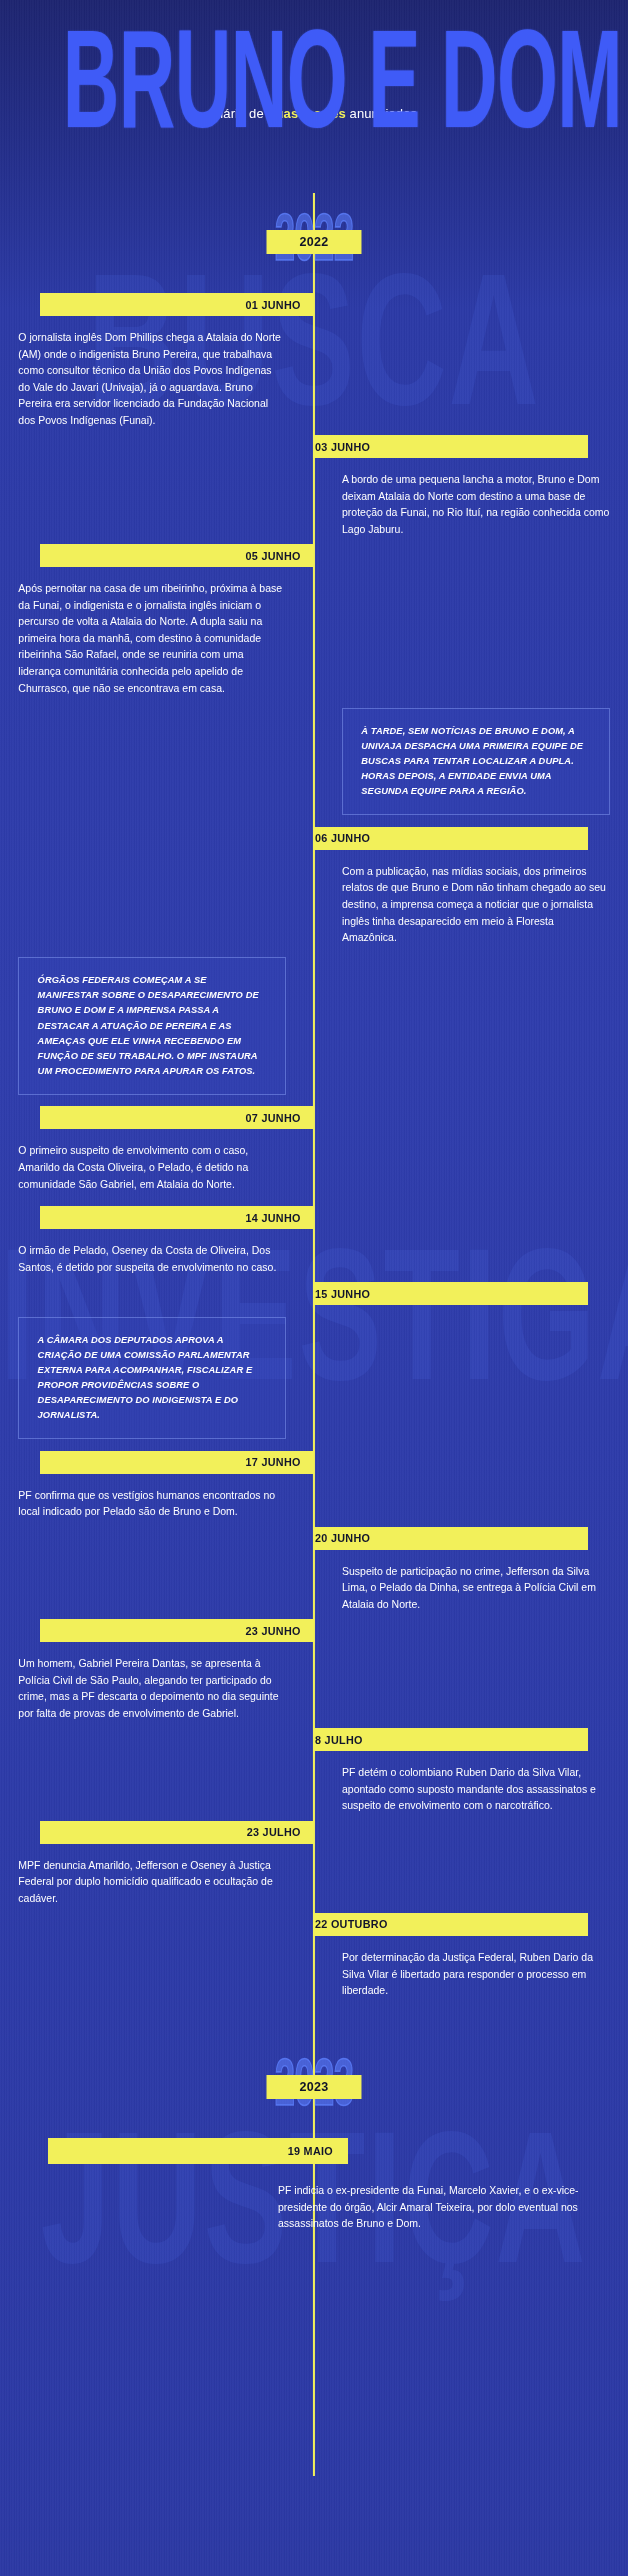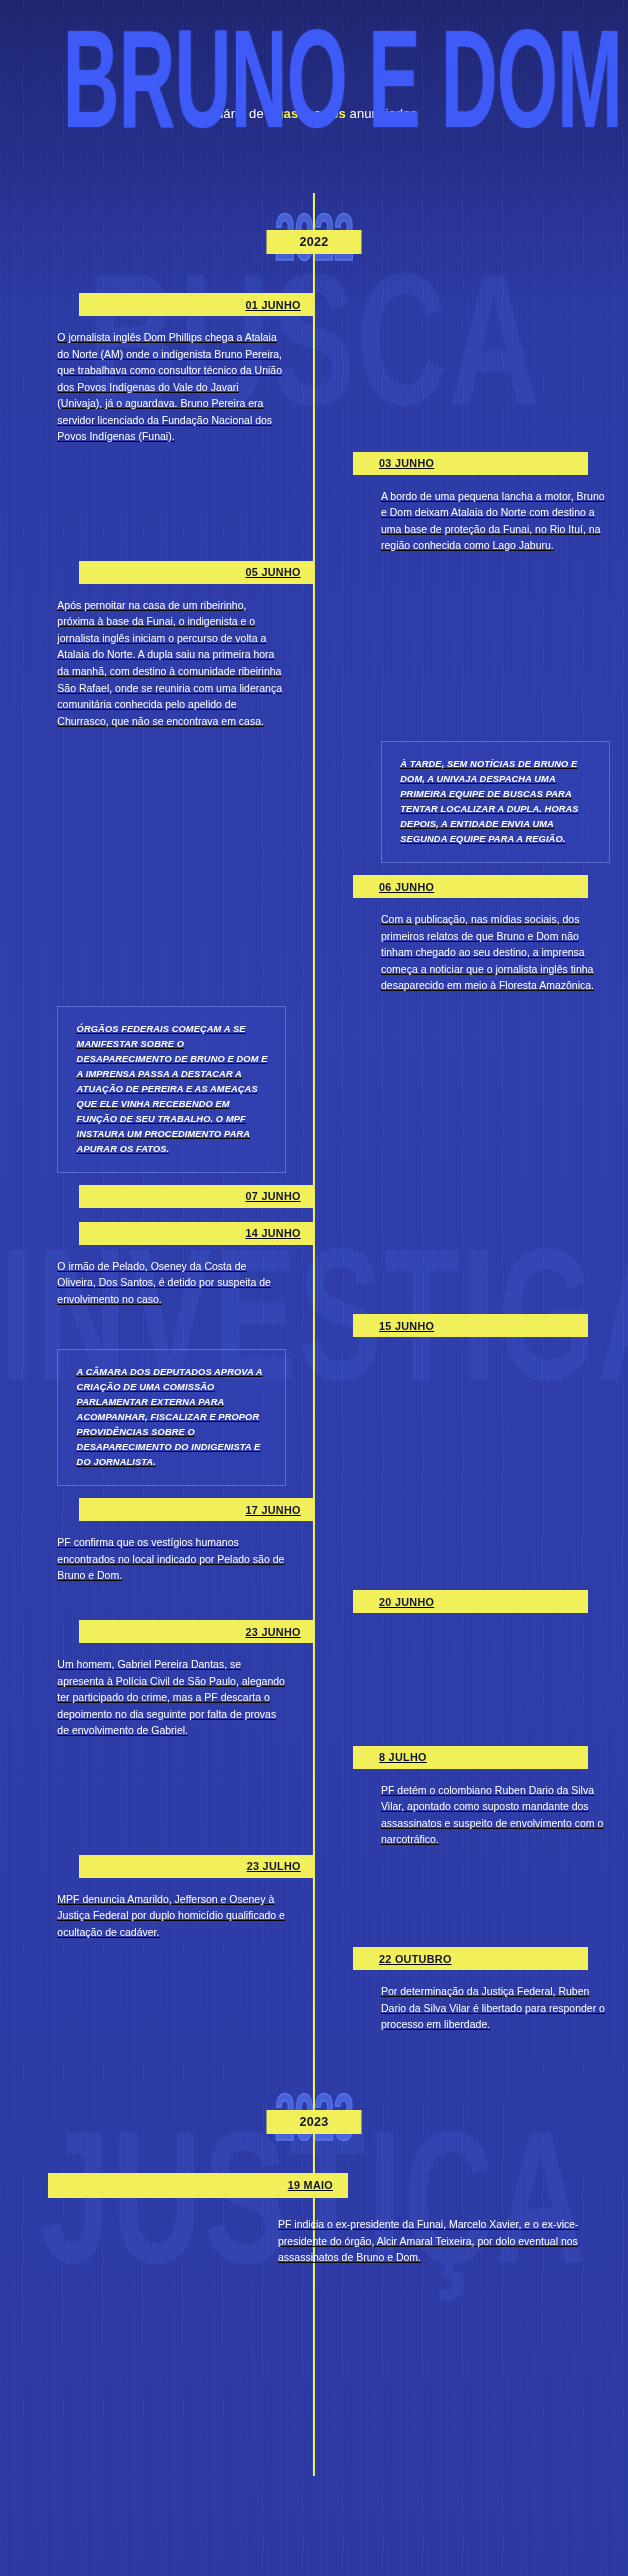--- a/index.html
+++ b/index.html
@@ -83,21 +83,20 @@
   }
   .wm-1 { top: 275px; }
   .wm-2 { top: 1250px; }
   .wm-3 { top: 2133px; }
 
   
   .timeline {
     position: relative;
     z-index: 5;
     width: 628px;
-    text-decoration: underline;
   }
   
   .axis {
     position: absolute;
     left: 50%;
     transform: translateX(-50%);
     width: 2.1px;
     background: #f2f05a;
     z-index: 3;
   }
@@ -137,21 +136,20 @@
 
   .entry {
     position: relative;
     display: flex;
     width: 628px;
     z-index: 6;
   }
   .col {
     width: 314px;
     padding-bottom: 6.7px;
-    margin-left: 39px;
   }
   .col.left  { padding-right: 0; }
   .col.right { padding-left: 0; }
 
   .date-badge {
     background: #f2f05a;
     color: #12152c;
     font-weight: 700;
     font-size: 10.8px;
     letter-spacing: 0.3px;
@@ -164,21 +162,21 @@
   .left .date-badge {
     margin-left: 40px;
     margin-right: 0;
     justify-content: flex-end;
     padding-right: 13.3px;
   }
   
   .right .date-badge {
     margin-right: 40px;
     justify-content: flex-start;
-    padding-left: 26px;
+    padding-left: 1px;
   }
 
   .entry-body {
     color: #ffffff;
     font-size: 10.5px;
     line-height: 1.58;
     padding-top: 13px;
   }
   .left .entry-body  { margin: 0 28px 0 18.3px; }
   .right .entry-body { margin: 0 18.3px 0 28px; }
@@ -293,20 +291,21 @@
         <div class="col left">
           <div class="callout">ÓRGÃOS FEDERAIS COMEÇAM A SE MANIFESTAR SOBRE O DESAPARECIMENTO DE BRUNO E DOM E A IMPRENSA PASSA A DESTACAR A ATUAÇÃO DE PEREIRA E AS AMEAÇAS QUE ELE VINHA RECEBENDO EM FUNÇÃO DE SEU TRABALHO. O MPF INSTAURA UM PROCEDIMENTO PARA APURAR OS FATOS.</div>
         </div>
         <div class="col right">
           <div class="spacer"></div>
         </div>
       </div>
       <div class="entry">
         <div class="col left">
           <div class="date-badge">07 JUNHO</div>
+          <div class="entry-body">O primeiro suspeito de envolvimento com o caso, Amarildo da Costa Oliveira, o Pelado, é detido na comunidade São Gabriel, em Atalaia do Norte.</div>
         </div>
         <div class="col right">
           <div class="spacer"></div>
         </div>
       </div>
       <div class="entry">
         <div class="col left">
           <div class="spacer"></div>
         </div>
       </div>
@@ -343,20 +342,21 @@
         <div class="col right">
           <div class="spacer"></div>
         </div>
       </div>
       <div class="entry">
         <div class="col left">
           <div class="spacer"></div>
         </div>
         <div class="col right">
           <div class="date-badge">20 JUNHO</div>
+          <div class="entry-body">Suspeito de participação no crime, Jefferson da Silva Lima, o Pelado da Dinha, se entrega à Polícia Civil em Atalaia do Norte.</div>
         </div>
       </div>
       <div class="entry">
         <div class="col left">
           <div class="date-badge">23 JUNHO</div>
           <div class="entry-body">Um homem, Gabriel Pereira Dantas, se apresenta à Polícia Civil de São Paulo, alegando ter participado do crime, mas a PF descarta o depoimento no dia seguinte por falta de provas de envolvimento de Gabriel.</div>
         </div>
         <div class="col right">
           <div class="spacer"></div>
         </div>

